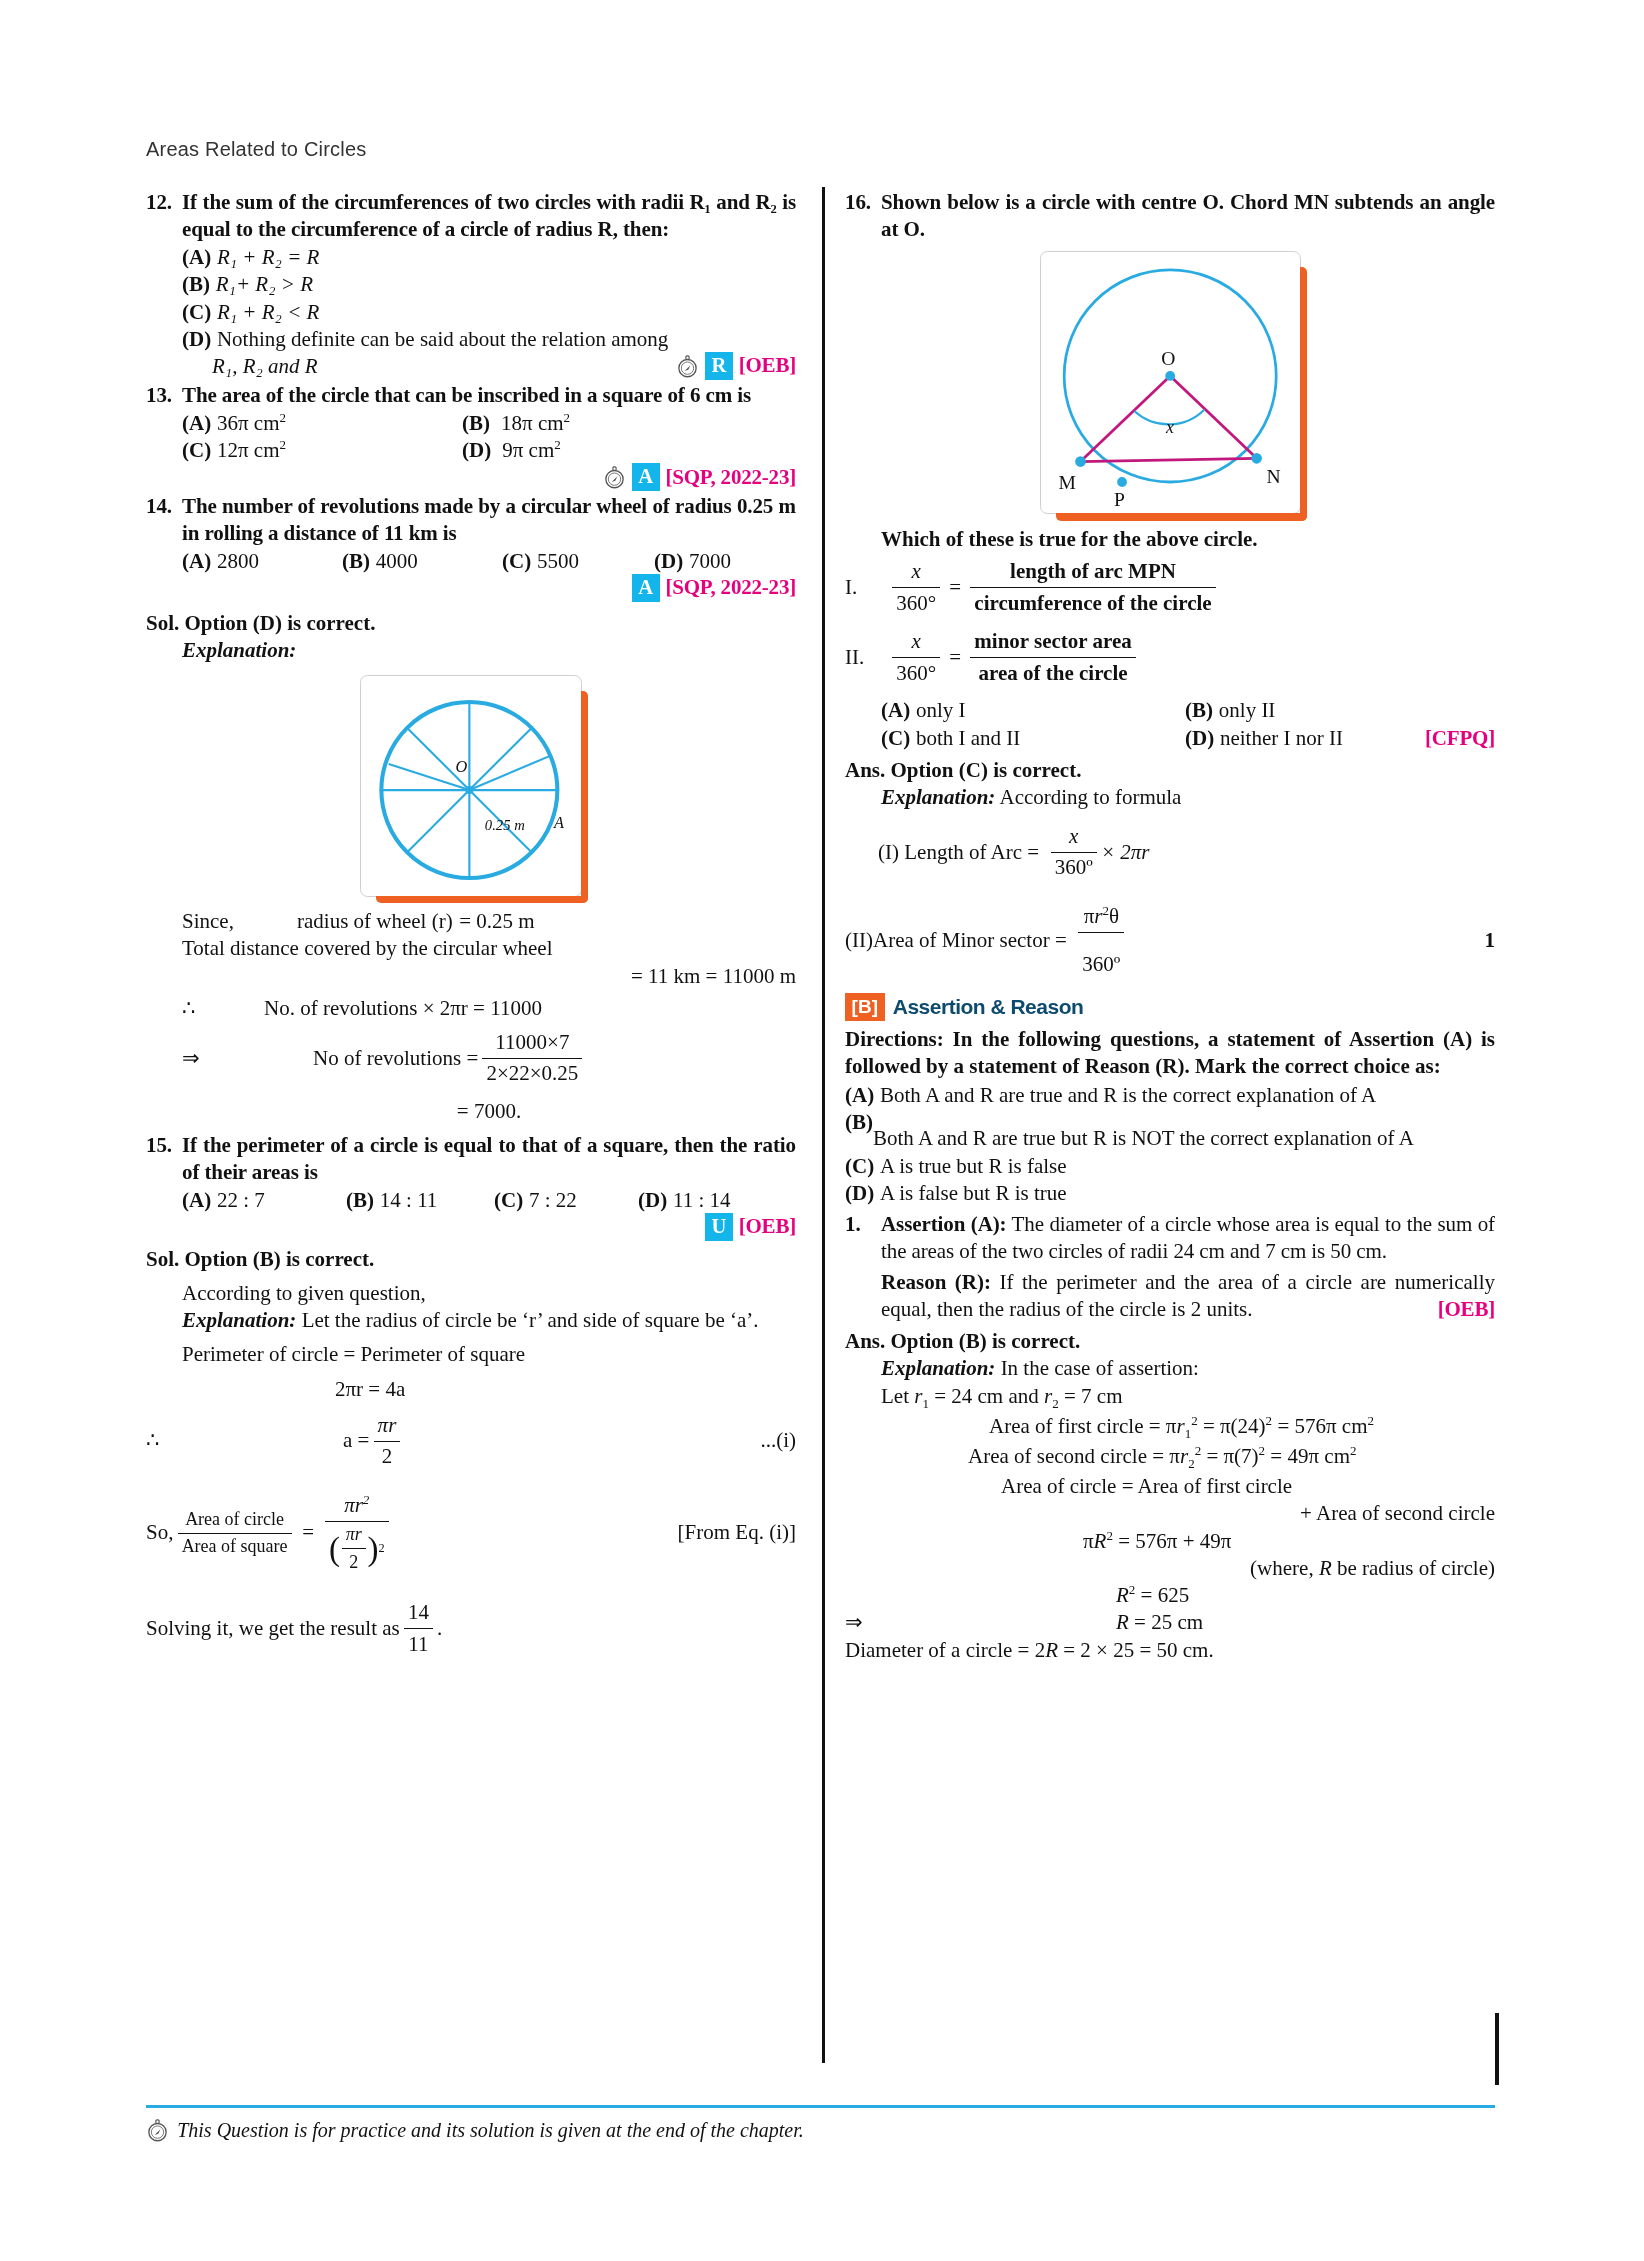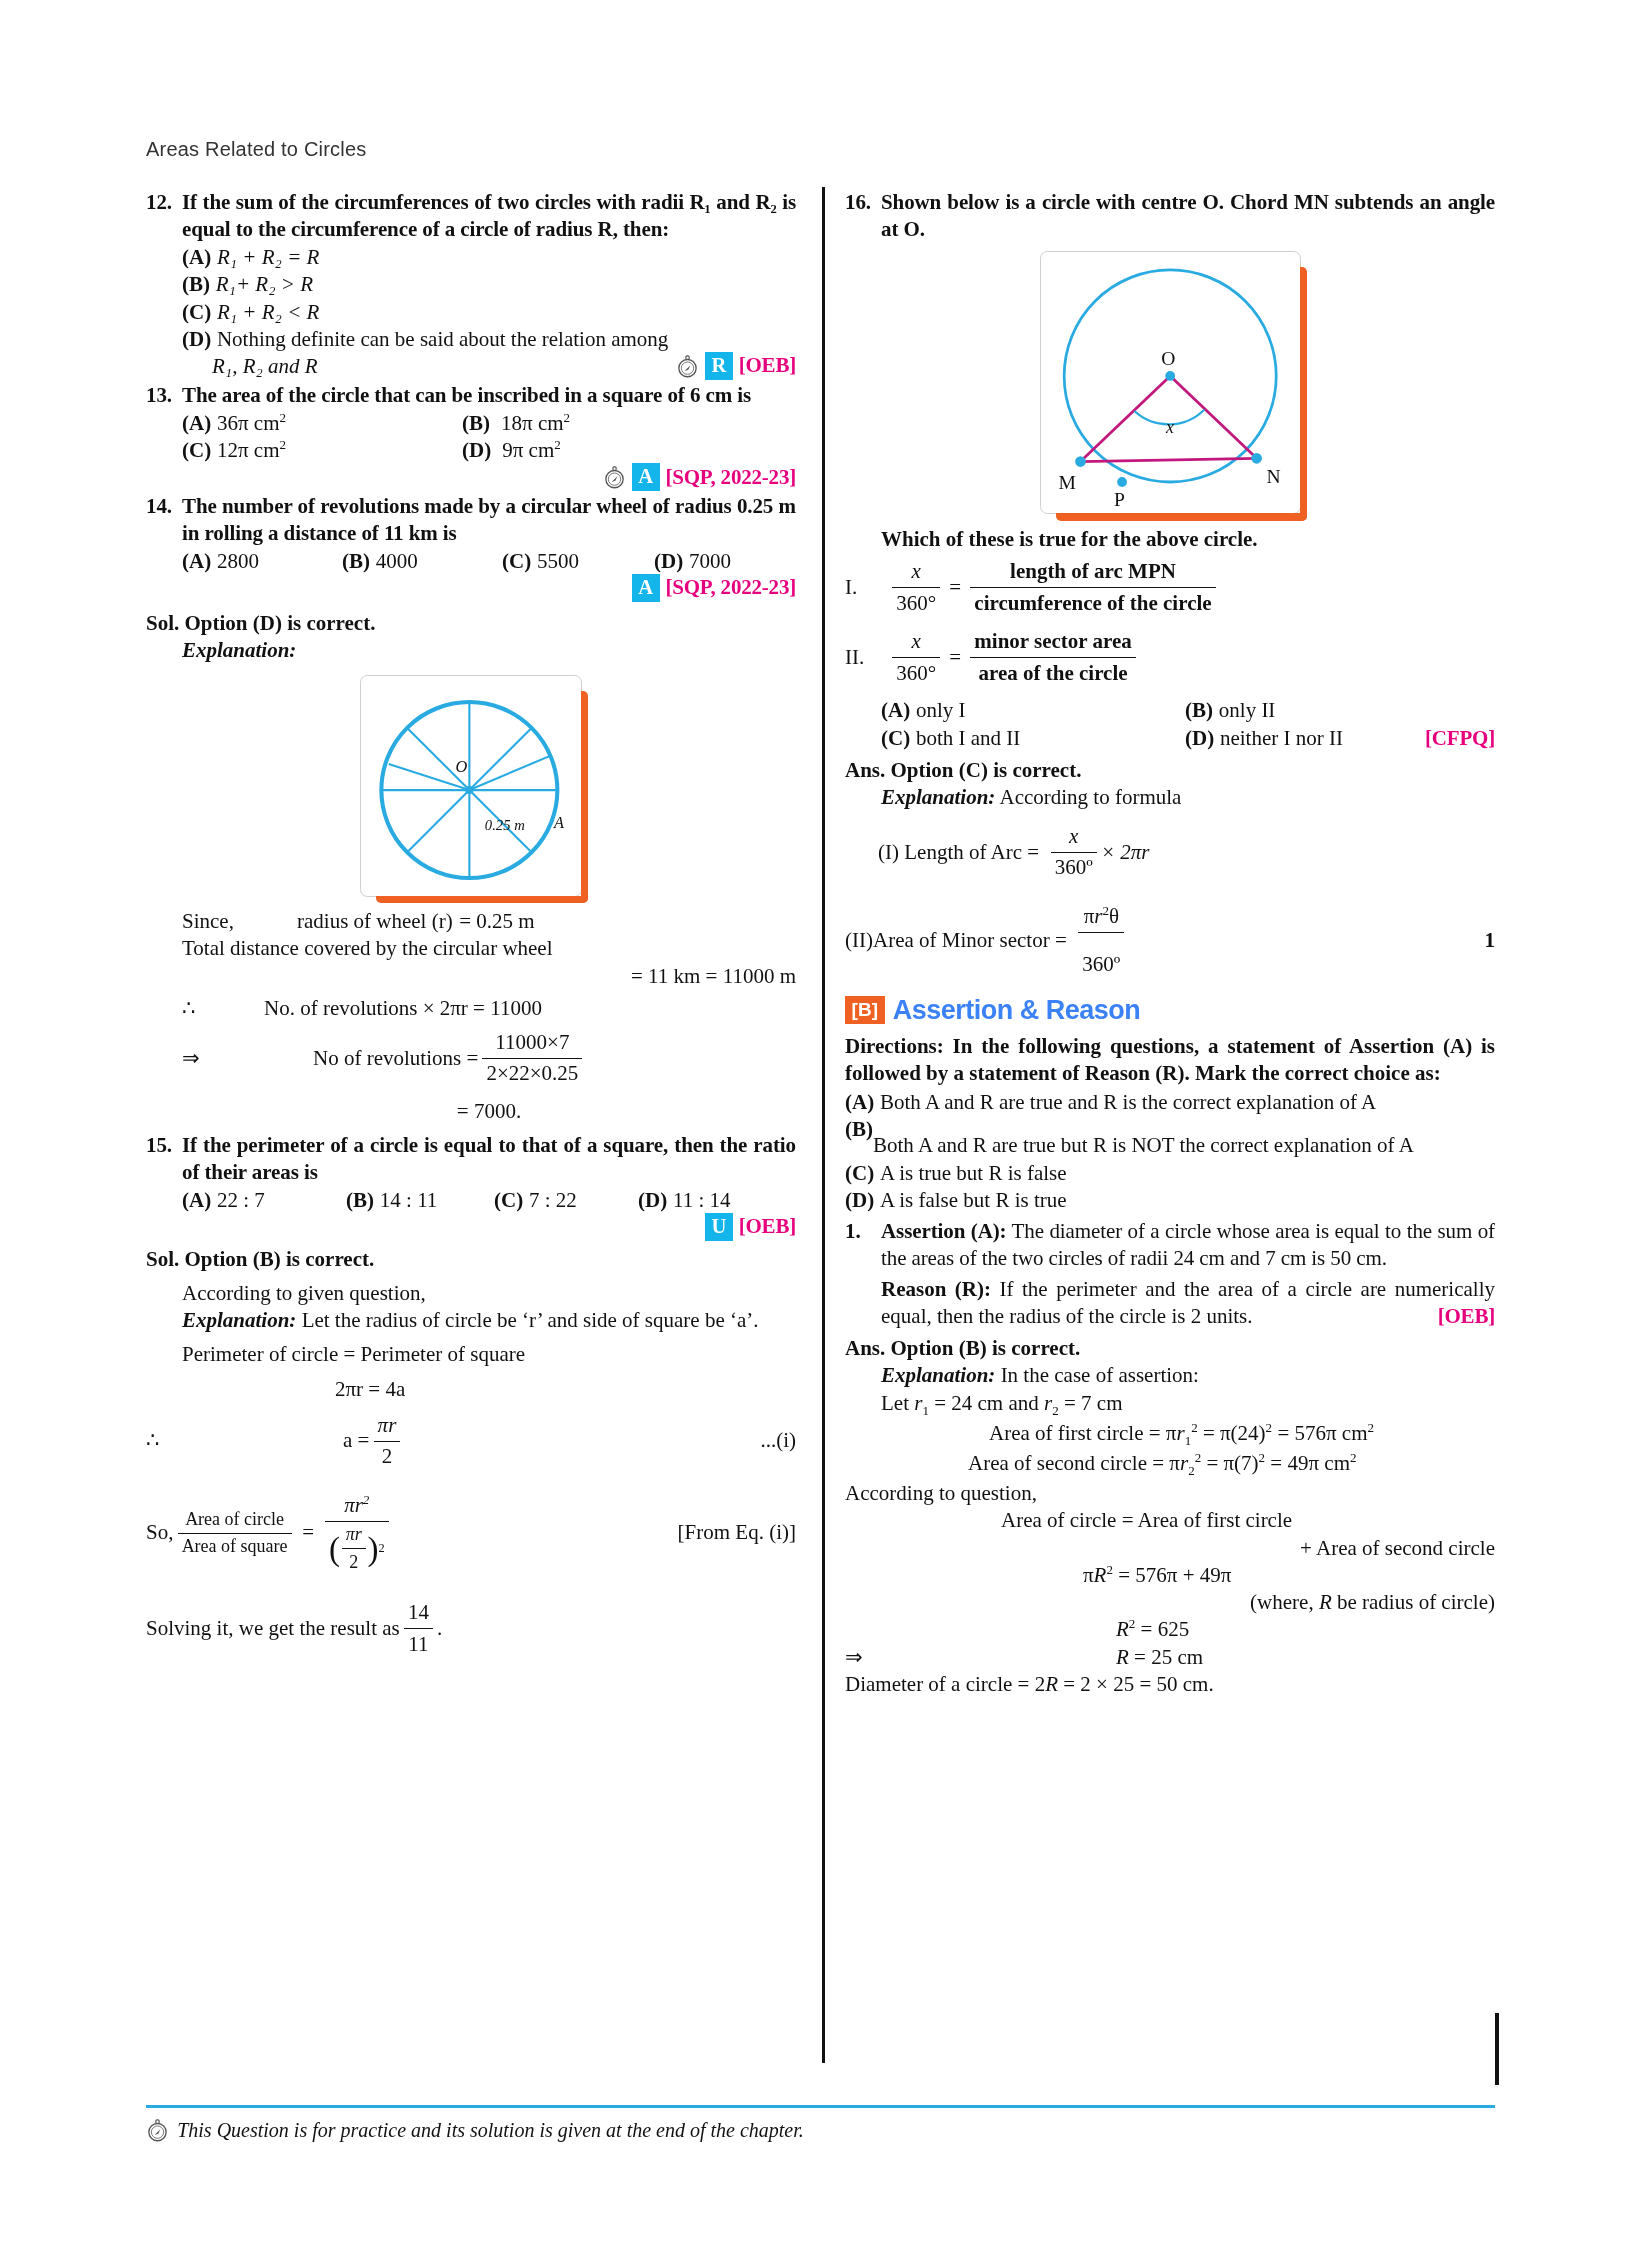--- a/index.html
+++ b/index.html
@@ -105,22 +105,22 @@
   }
 
   
   .sechead { display:flex; align-items:center; gap:8.2px; margin:15px 0 5px 0; }
   .sechead .bk {
     background:#ee6123; color:#fff;
     font-family:"Liberation Sans", sans-serif; font-weight:bold;
     font-size:19px; padding:4.1px 6.6px 5px 6.6px; line-height:1;
   }
   .sechead .ttl {
-    color:#3b82f6; font-family:"Liberation Sans", sans-serif;
-    font-weight:bold; font-size:27px; letter-spacing:-0.5px;
+    color:#0c4a6e; font-family:"Liberation Sans", sans-serif;
+    font-weight:bold; font-size:21px; letter-spacing:-0.5px;
   }
 
   
   .frac { display:inline-flex; flex-direction:column; vertical-align:middle;
           text-align:center; margin:0 4.1px; }
   .frac .n { border-bottom:1.3px solid #111; padding:0 4.1px 1.6px 4.1px; }
   .frac .d { padding:1.6px 4.1px 0 4.1px; }
   .sm { font-size:18px; }
   sub, sup { font-size:.62em; }
   .it { font-style:italic; }
@@ -524,21 +524,20 @@
         <span class="srctag pushr" style="float:right;">[OEB]</span>
       </div>
 
       <div class="sol" style="clear:both;">Ans. Option (B) is correct.</div>
       <div class="indent">
         <span class="ital bold" style="font-weight:bold;">Explanation:</span><span> In the case of assertion:</span>
       </div>
       <div class="indent">Let <span class="it">r</span><sub>1</sub> = 24 cm and <span class="it">r</span><sub>2</sub> = 7 cm</div>
       <div style="margin-left:144px;">Area of first circle  = π<span class="it">r</span><sub>1</sub><sup>2</sup> = π(24)<sup>2</sup> = 576π cm<sup>2</sup></div>
       <div style="margin-left:123px;">Area of second circle  =  π<span class="it">r</span><sub>2</sub><sup>2</sup> = π(7)<sup>2</sup> = 49π cm<sup>2</sup></div>
-      <div>According to question,</div>
       <div style="margin-left:156px;">Area of circle  = Area of first circle</div>
       <div style="text-align:right;">+ Area of second circle</div>
       <div style="margin-left:238px;">π<span class="it">R</span><sup>2</sup> = 576π + 49π</div>
       <div style="text-align:right;">(where, <span class="it">R</span> be radius of circle)</div>
       <div style="margin-left:271px;"><span class="it">R</span><sup>2</sup> = 625</div>
       <div style="display:flex;">
         <span style="width:115px;">⇒</span>
         <span style="margin-left:156px;"><span class="it">R</span>  = 25 cm</span>
       </div>
       <div>Diameter of a circle = 2<span class="it">R</span> = 2 × 25 = 50 cm.</div>

